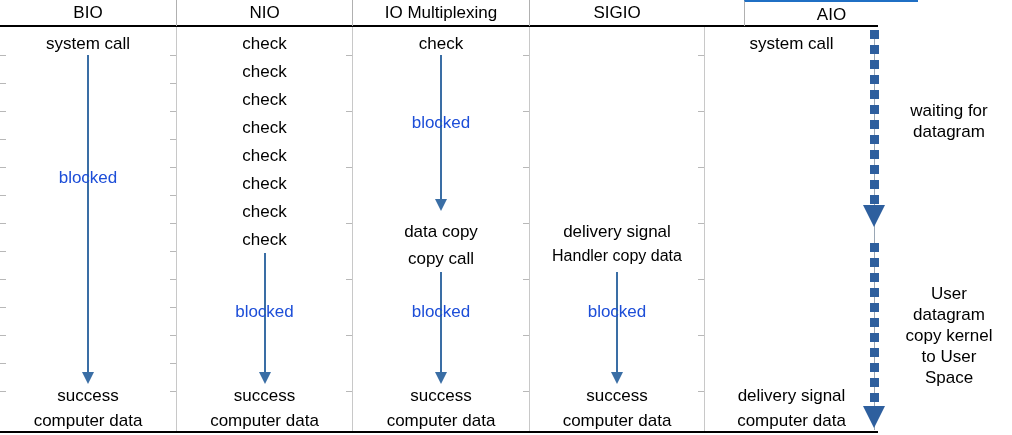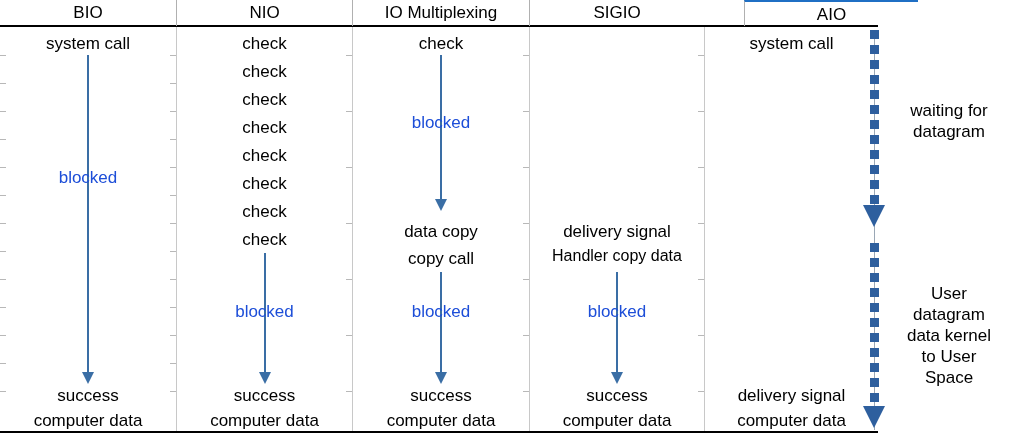--- a/index.html
+++ b/index.html
@@ -287,18 +287,18 @@
   </div>
 
   <div class="annotation" style="left:890px;top:100px;width:118px;">
     <div>waiting for</div>
     <div>datagram</div>
   </div>
 
   <div class="annotation" style="left:890px;top:283px;width:118px;">
     <div>User</div>
     <div>datagram</div>
-    <div>data kernel</div>
+    <div>copy kernel</div>
     <div>to User</div>
     <div>Space</div>
   </div>
 
 </div>
 
 </body></html>

